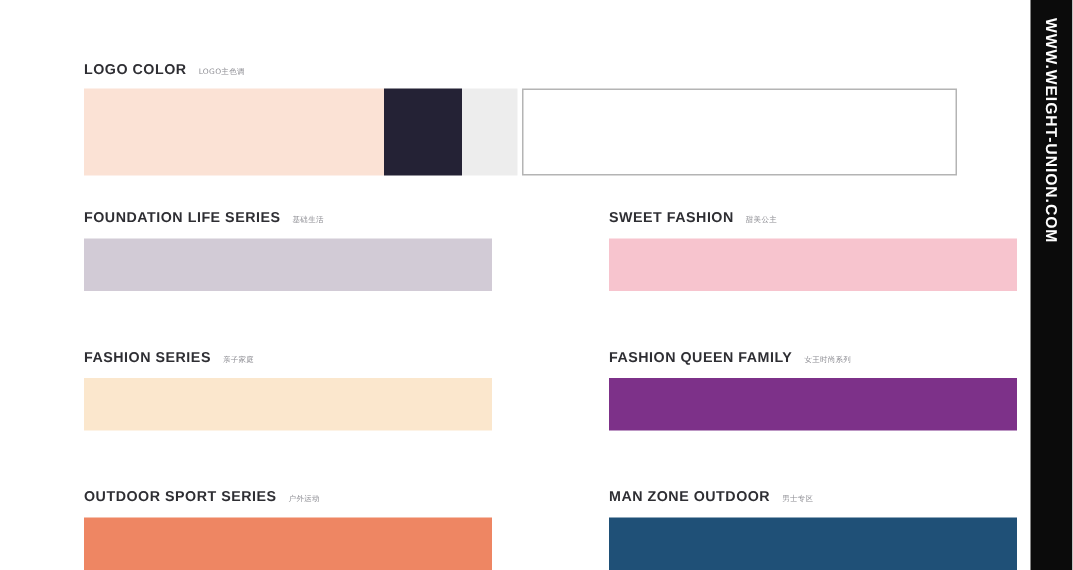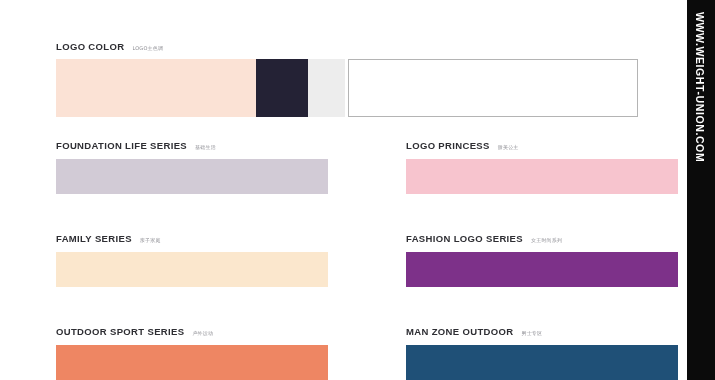--- a/index.html
+++ b/index.html
@@ -153,38 +153,38 @@
       <div class="swatch-label-row">
         <span class="label-en">FOUNDATION LIFE SERIES</span>
         <span class="label-cn">基础生活</span>
       </div>
       <div class="series-swatch" style="background: rgb(210, 203, 214);"></div>
     </div>
     <div class="series-cell spacer"></div>
 
     <div class="series-cell">
       <div class="swatch-label-row">
-        <span class="label-en">LOGO PRINCESS</span>
+        <span class="label-en">SWEET FASHION</span>
         <span class="label-cn">甜美公主</span>
       </div>
       <div class="series-swatch" style="background: rgb(247, 196, 206);"></div>
     </div>
 
     <div class="series-cell">
       <div class="swatch-label-row">
-        <span class="label-en">FAMILY SERIES</span>
+        <span class="label-en">FASHION SERIES</span>
         <span class="label-cn">亲子家庭</span>
       </div>
       <div class="series-swatch" style="background: rgb(251, 231, 205);"></div>
     </div>
     <div class="series-cell spacer"></div>
 
     <div class="series-cell">
       <div class="swatch-label-row">
-        <span class="label-en">FASHION LOGO SERIES</span>
+        <span class="label-en">FASHION QUEEN FAMILY</span>
         <span class="label-cn">女王时尚系列</span>
       </div>
       <div class="series-swatch" style="background: rgb(125, 49, 137);"></div>
     </div>
 
     <div class="series-cell">
       <div class="swatch-label-row">
         <span class="label-en">OUTDOOR SPORT SERIES</span>
         <span class="label-cn">户外运动</span>
       </div>

